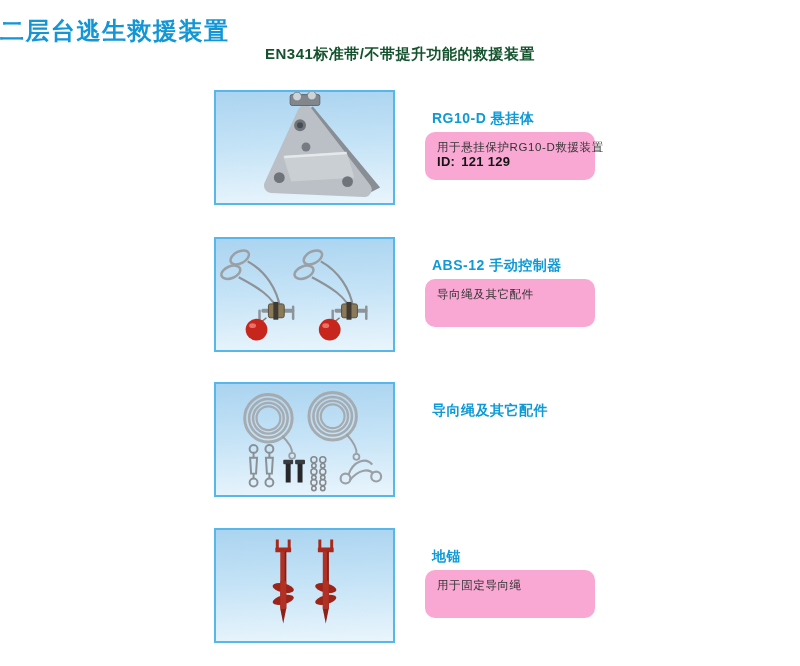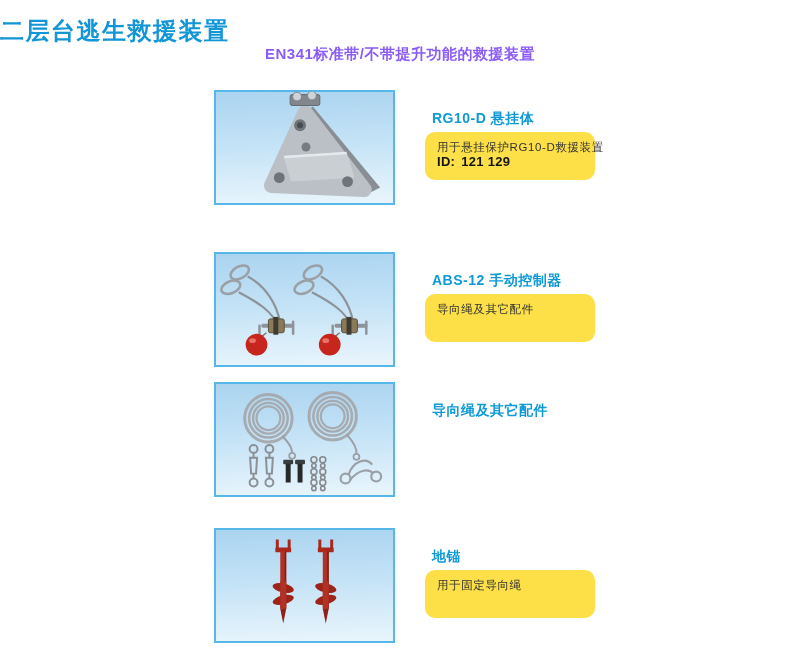--- a/index.html
+++ b/index.html
@@ -7,41 +7,41 @@
   body {
     width:800px; height:666px; position:relative; overflow:hidden;
     font-family:"Liberation Sans","DejaVu Sans",sans-serif;
   }
   .page-title {
     position:absolute; top:15px; left:0; width:800px; 
     font-size:24px; font-weight:bold; color:#1396d6; letter-spacing:1.5px;
   }
   .page-subtitle {
     position:absolute; top:45px; left:0; width:800px; text-align:center;
-    font-size:15px; font-weight:bold; color:#8b5cf6; letter-spacing:0.5px;
+    font-size:15px; font-weight:bold; color:#14532d; letter-spacing:0.5px;
   }
   .row { position:absolute; left:214px; width:386px; height:116px; }
   .row.r1 { top:90px; }
-  .row.r2 { top:252px; }
+  .row.r2 { top:237px; }
   .row.r3 { top:382px;text-align:right; }
   .row.r4 { top:528px; }
   .imgbox {
     position:absolute; left:0; top:0; width:181px; height:115px;
     border:2px solid #58b7e9;
     background:linear-gradient(178deg,#abd4f0 0%,#c3e2f6 45%,#e9f5fc 100%);
   }
   .ill { display:block; width:177px; height:111px; }
   .pname {
     position:absolute; left:218px; top:20px;
     font-size:14px; font-weight:bold; color:#0f9ad7; letter-spacing:0.5px;
     white-space:nowrap;
   }
   .panel {
     position:absolute; left:211px; top:42px; width:170px; height:48px;
-    background:#fde047; border-radius:10px; padding:8px 8px 0 12px;
+    background:#f9a8d4; border-radius:10px; padding:8px 8px 0 12px;
   }
   .desc { font-size:11.5px; color:#333; letter-spacing:0.6px; line-height:14px; white-space:nowrap; }
   .pid  { font-size:13px; font-weight:bold; color:#141414; letter-spacing:0.3px; }
   .pid .idval { margin-left:6px; }
 </style>
 </head>
 <body>
 
 <div class="page-title">二层台逃生救援装置</div>
 <div class="page-subtitle">EN341标准带/不带提升功能的救援装置</div>

